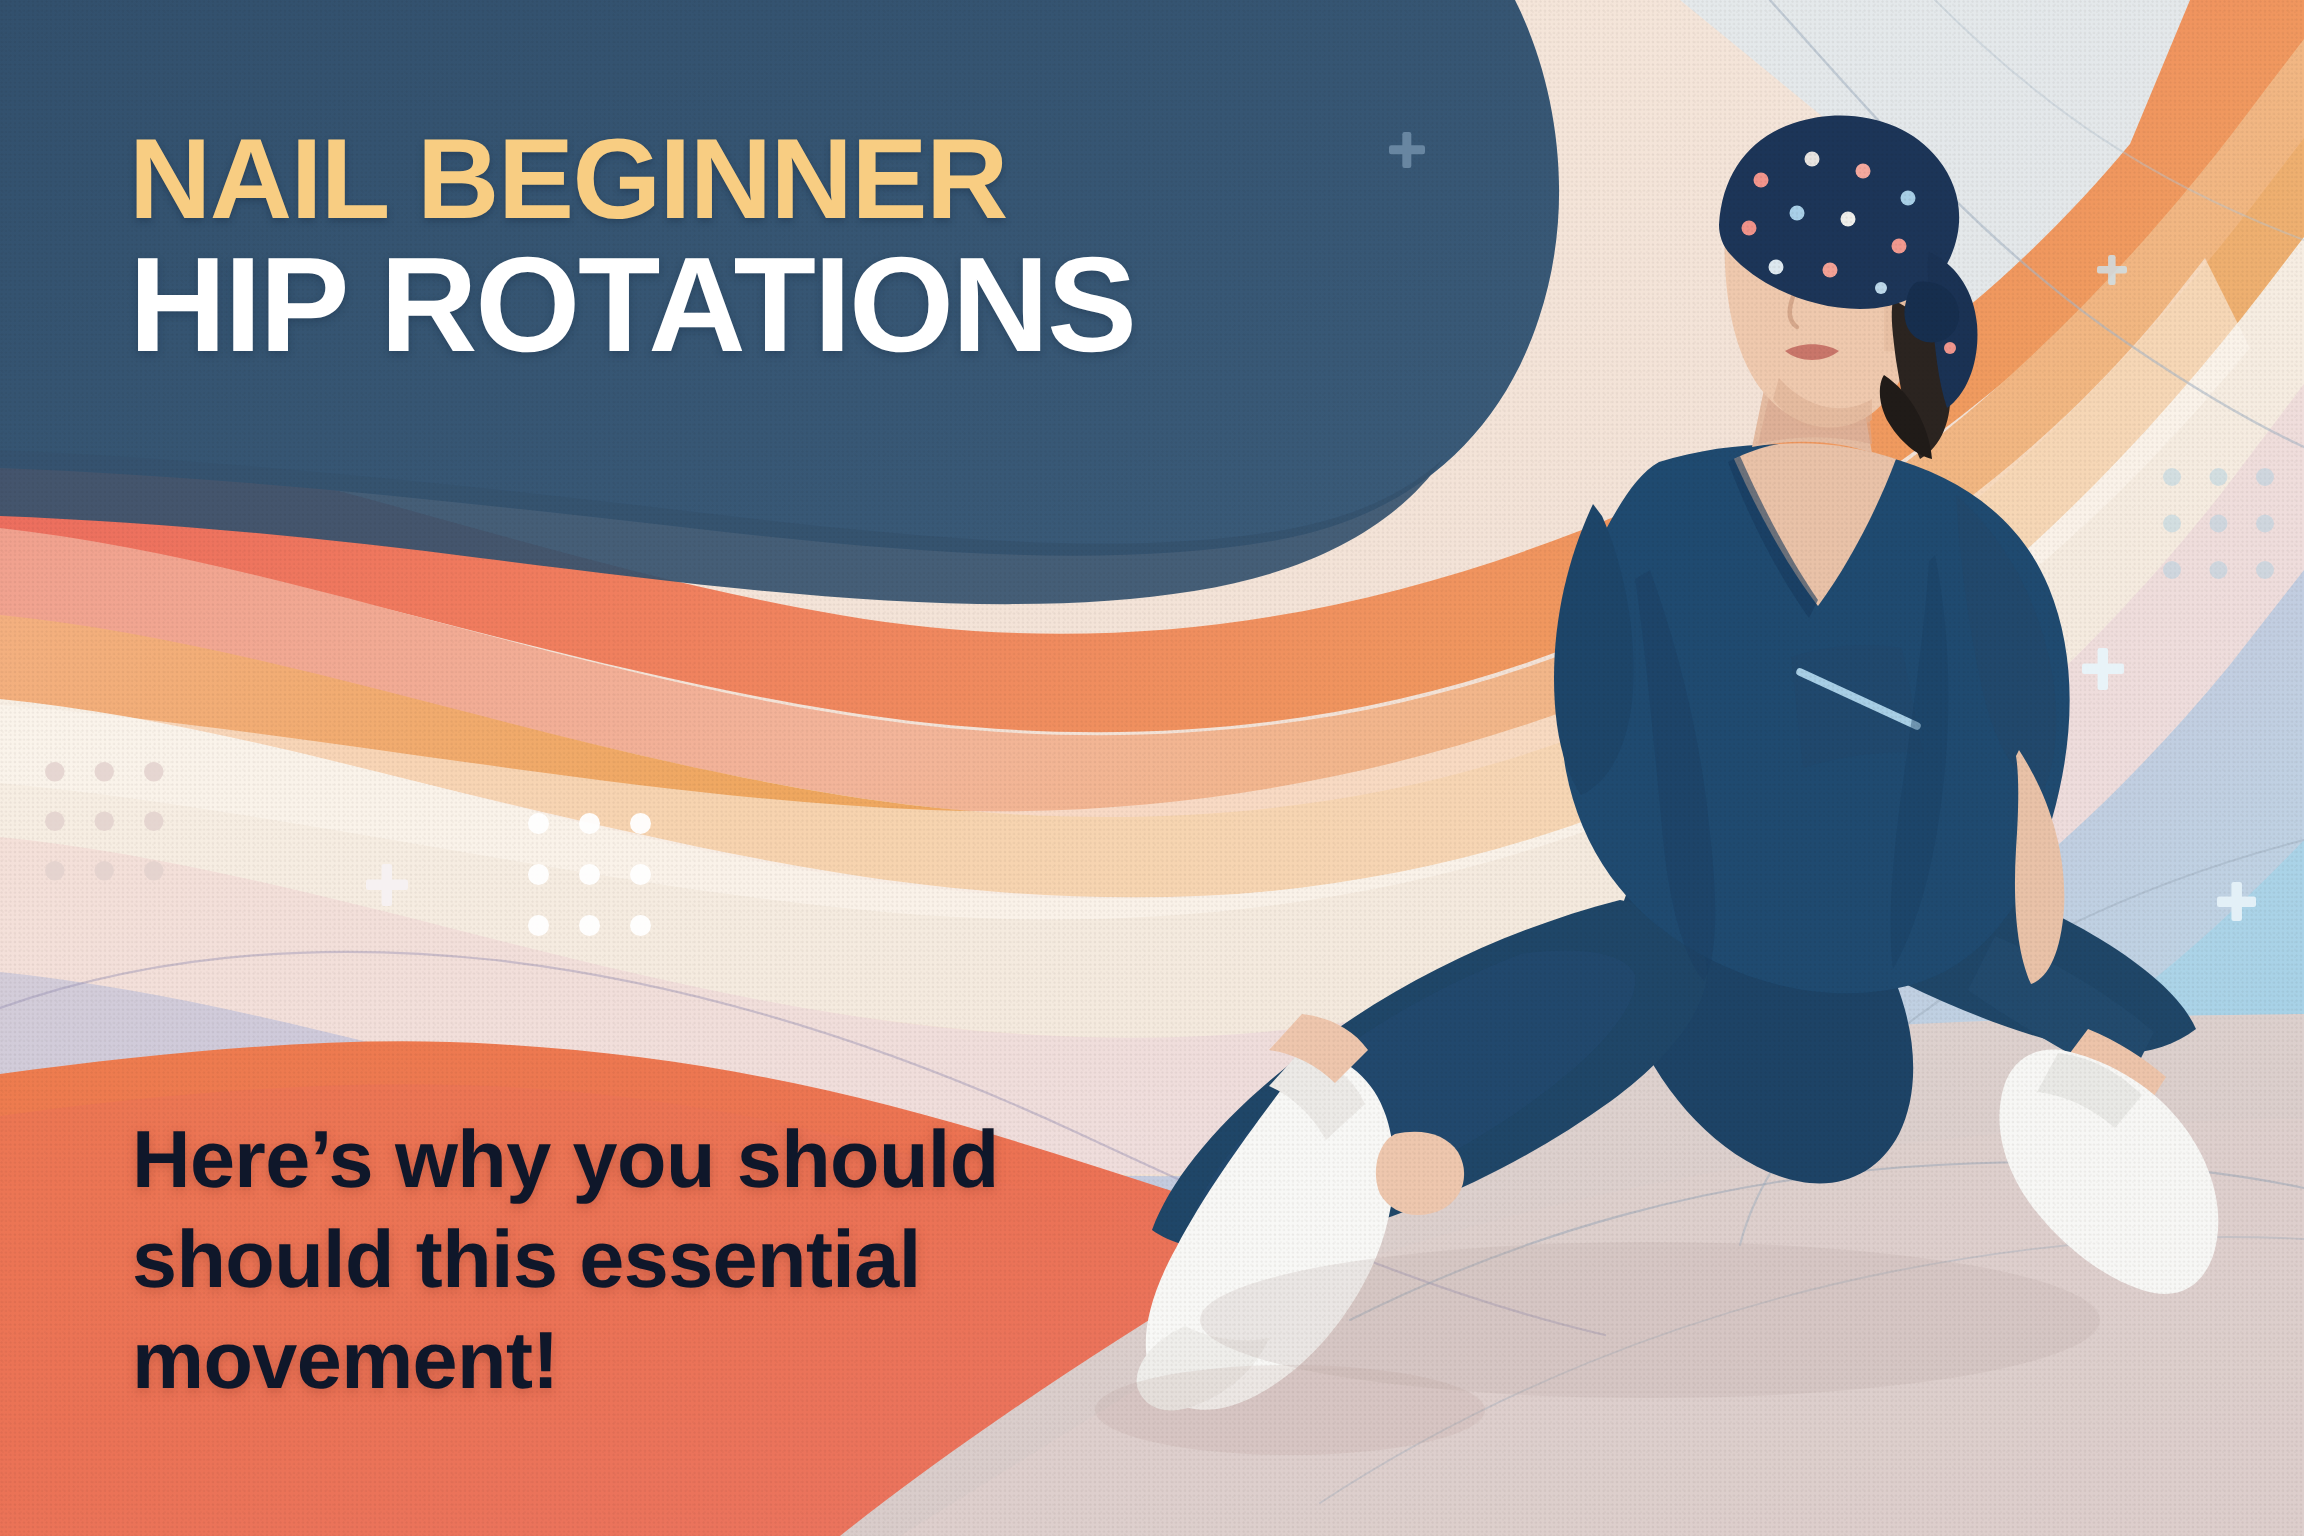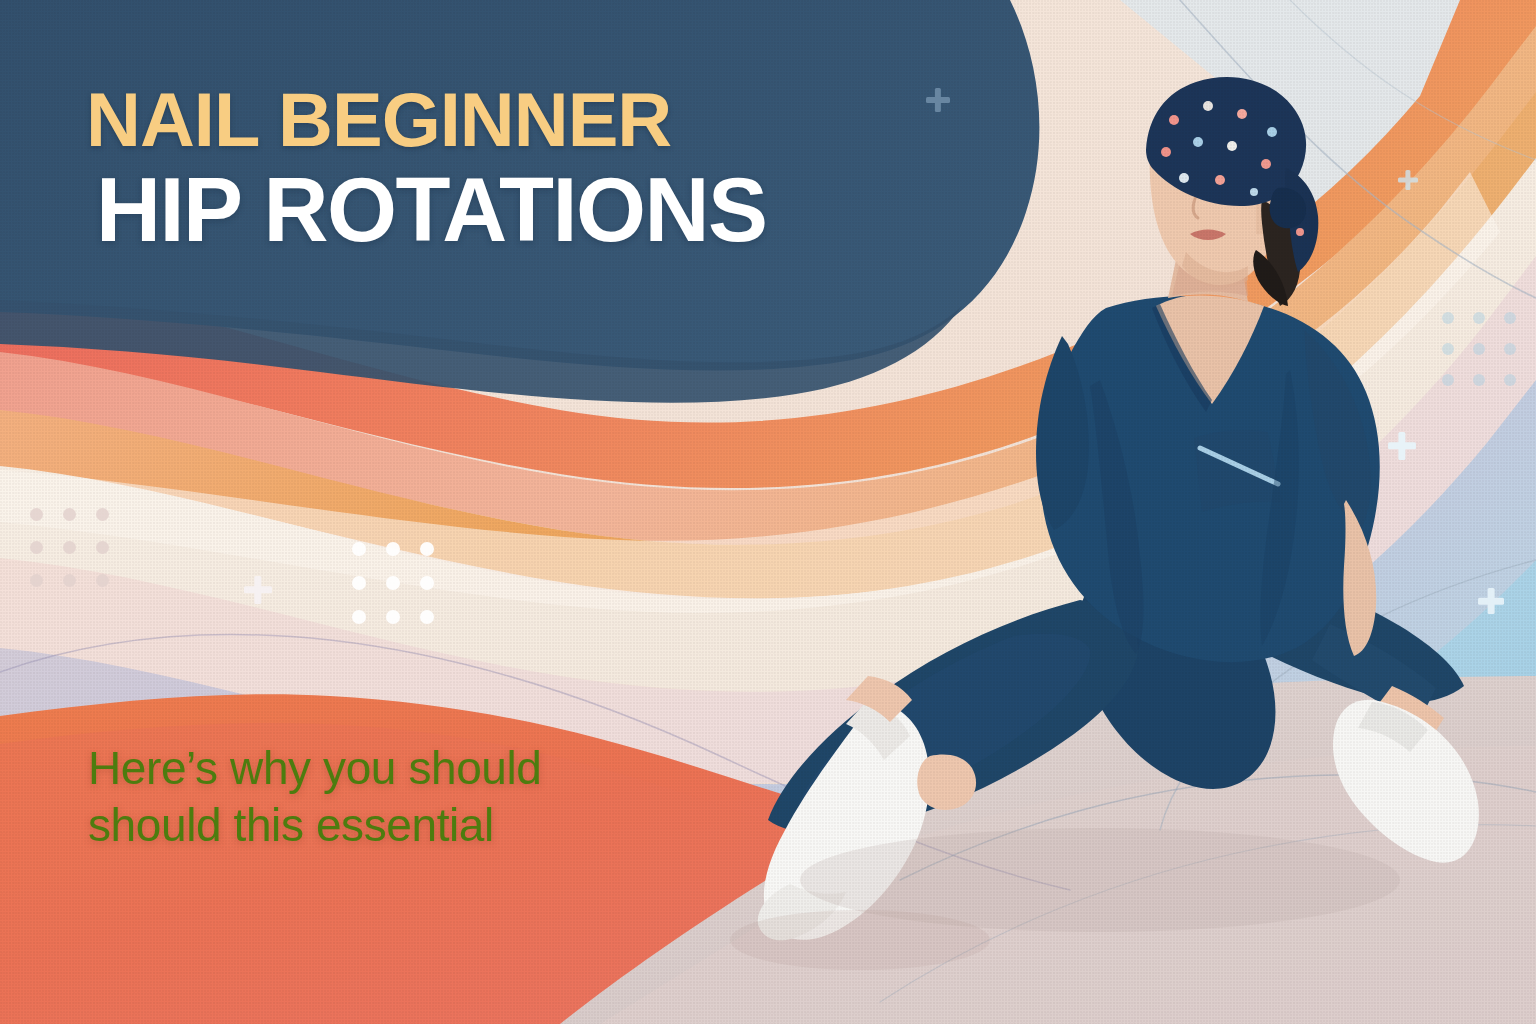--- a/index.html
+++ b/index.html
@@ -33,29 +33,29 @@
     font-size:76px;line-height:.96;font-weight:700;
     letter-spacing:-1px;
     color:#f8cd82;
     margin:0 0 4px 0;
     text-shadow:0 2px 5px rgba(18,36,60,.35);
   }
   .hl-line2{
     font-size:90px;line-height:.97;font-weight:700;
     letter-spacing:-1.5px;
     color:#ffffff;
-    margin:10px;
+    margin:0;
     text-shadow:0 2px 6px rgba(18,36,60,.30);
   }
   .sub-wrap{
     position:absolute;left:88px;top:740px;width:700px;z-index:40;
   }
   .sub-line{
-    font-size:46px;line-height:1.24;font-weight:400;
-    color:#4d7c0f;letter-spacing:-.4px;
+    font-size:54px;line-height:1.24;font-weight:700;
+    color:#0f172a;letter-spacing:-.4px;
     text-shadow:0 2px 7px rgba(150,60,40,.38);
   }
 
   
   .plus{position:absolute;z-index:30;}
   .plus::before,.plus::after{
     content:"";position:absolute;background:currentColor;border-radius:1.5px;
   }
   .plus::before{left:50%;top:0;width:26%;height:100%;transform:translateX(-50%);}
   .plus::after{top:50%;left:0;height:26%;width:100%;transform:translateY(-50%);}
@@ -370,15 +370,16 @@
   </div>
 
   <div class="headline-wrap">
     <div class="hl-line1">NAIL BEGINNER</div>
     <div class="hl-line2">HIP ROTATIONS</div>
   </div>
 
   <div class="sub-wrap">
     <div class="sub-line">Here’s why you should</div>
     <div class="sub-line">should this essential</div>
+    <div class="sub-line">movement!</div>
   </div>
 
 </div>
 
 </body></html>

